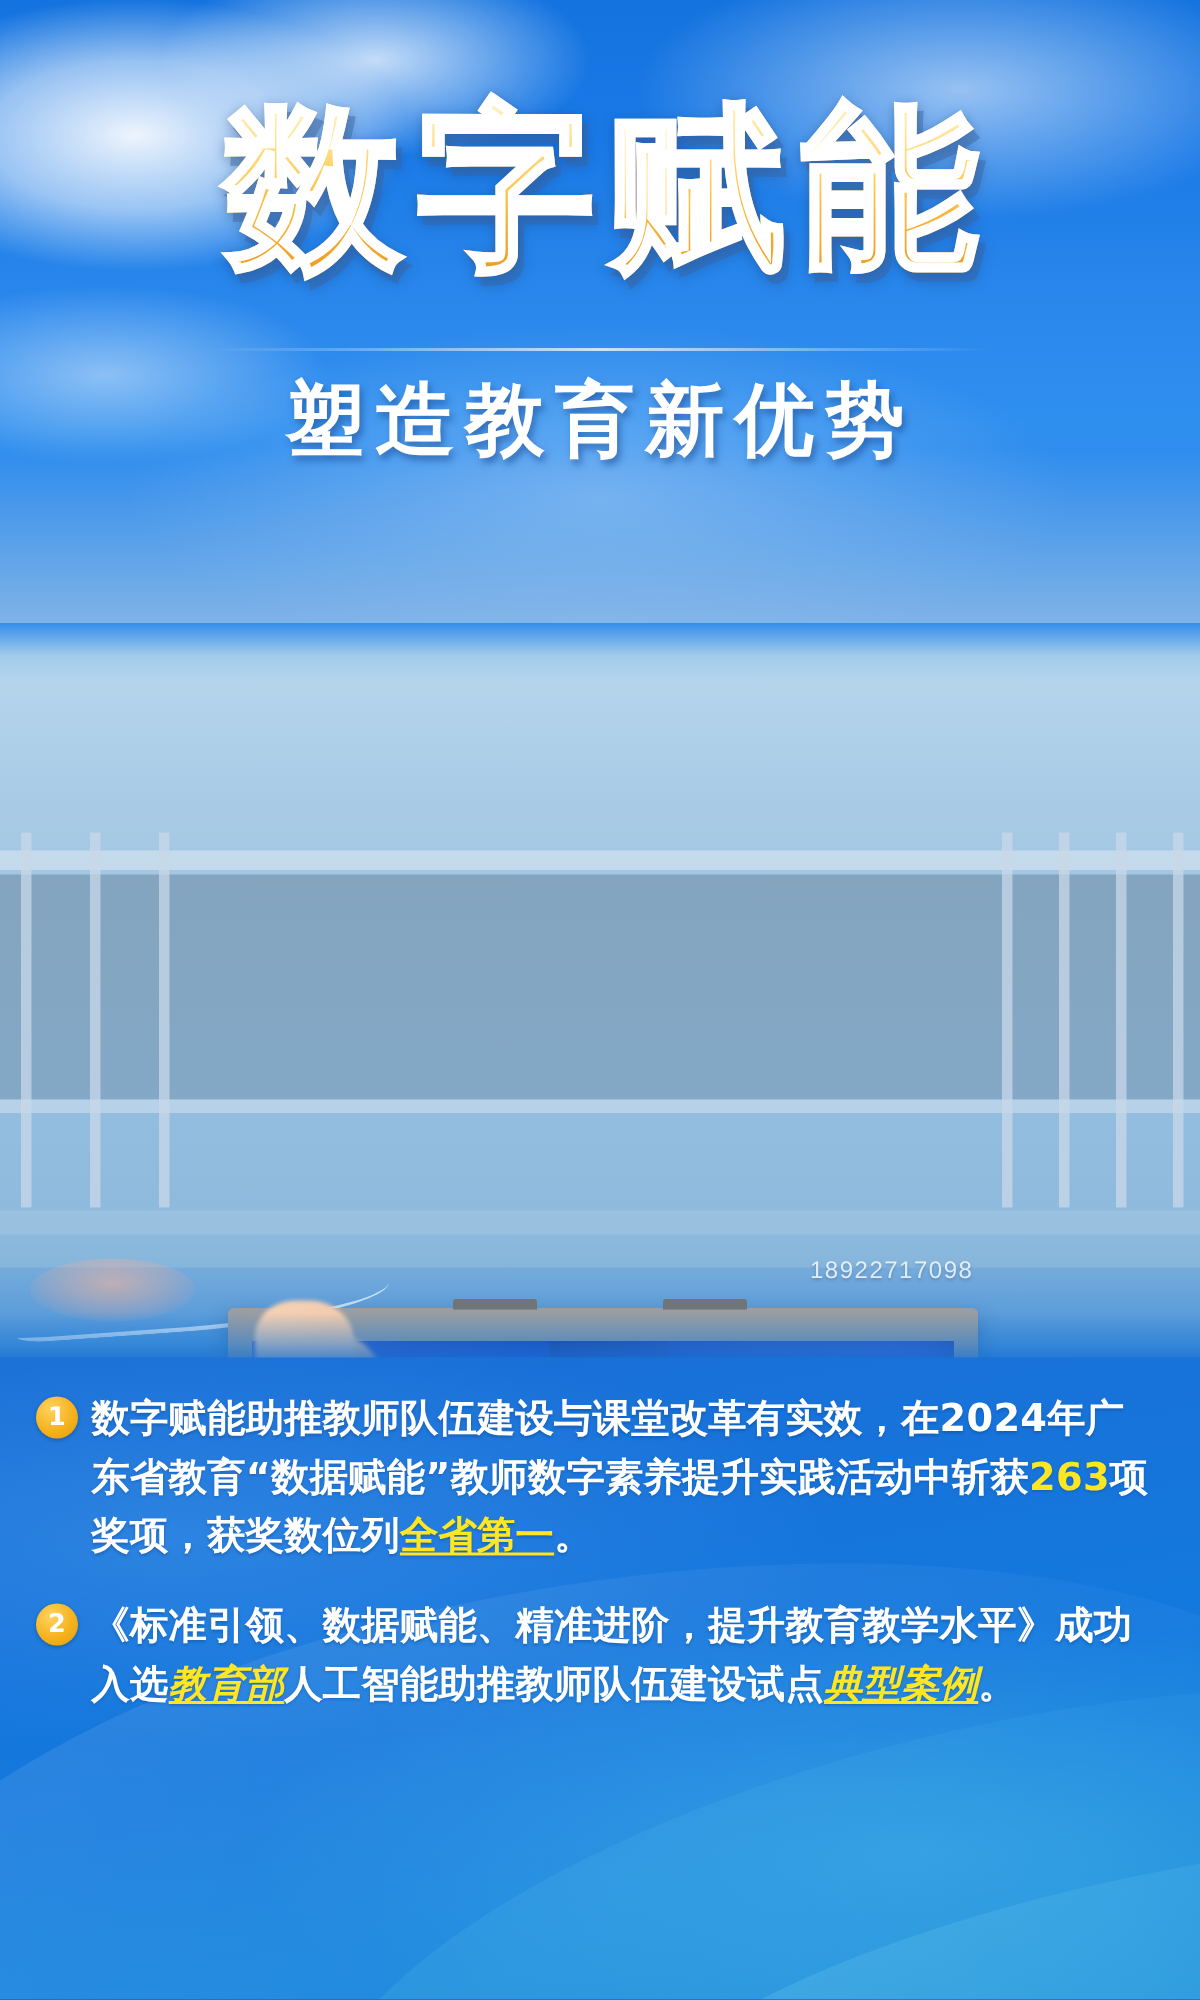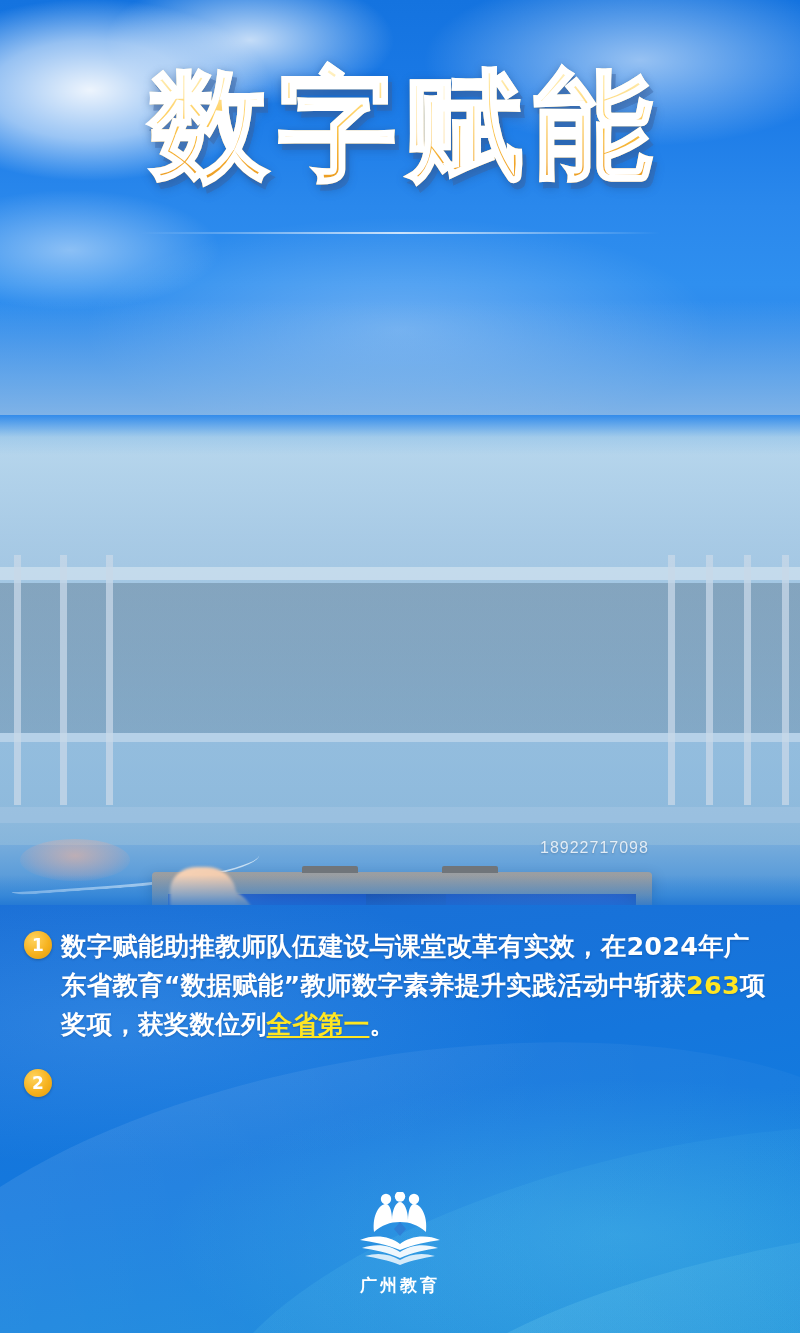--- a/index.html
+++ b/index.html
@@ -212,20 +212,21 @@
 
 <div class="poster">
 
   <div class="sky"></div>
   <div class="sky-haze"></div>
 
   <div class="title-wrap">
     <div class="main-title">数字赋能</div>
   </div>
   <div class="title-divider"></div>
+  <div class="subtitle">塑造教育新优势</div>
 
   <div class="photo">
     <div class="rail-glass"></div>
     <div class="rail-dark"></div>
     <div class="rail-bar rail-h1"></div>
     <div class="rail-bar rail-h2"></div>
     <div class="rail-bar rail-h3"></div>
     <div class="rail-bar rail-vert" style="left:668px"></div>
     <div class="rail-bar rail-vert" style="left:706px"></div>
     <div class="rail-bar rail-vert" style="left:744px"></div>
@@ -272,38 +273,19 @@
     <div class="sweep sweep2"></div>
     <div class="sweep sweep3"></div>
 
     <div class="points" id="points">
         <div class="point">
           <div class="bullet">1</div>
           <div class="ptext"><span>数字赋能助推教师队伍建设与课堂改革有实效，在2024年广东省教育“数据赋能”教师数字素养提升实践活动中斩获</span><span class="hl">263</span><span>项奖项，获奖数位列</span><span class="hl-u">全省第一</span><span>。</span></div>
         </div>
         <div class="point">
           <div class="bullet">2</div>
+          <div class="ptext"><span>《标准引领、数据赋能、精准进阶，提升教育教学水平》成功入选</span><span class="hl-ui">教育部</span><span>人工智能助推教师队伍建设试点</span><span class="hl-ui">典型案例</span><span>。</span></div>
         </div>
       </div>
 
-    <div class="logo">
-      <div class="logo-mark">
-        <svg viewBox="0 0 96 78" width="96" height="78">
-          <circle cx="34" cy="7" r="5.2" fill="#ffffff"></circle>
-          <circle cx="48" cy="4.5" r="5.2" fill="#ffffff"></circle>
-          <circle cx="62" cy="7" r="5.2" fill="#ffffff"></circle>
-          <path d="M22 40 C20 22, 28 12, 34 12 C38 12, 40 20, 40 28 C40 18, 44 10, 48 10
-                   C52 10, 56 18, 56 28 C56 20, 58 12, 62 12 C68 12, 76 22, 74 40
-                   C66 33, 58 30, 48 30 C38 30, 30 33, 22 40 Z" fill="#ffffff"></path>
-          <path d="M48 30 L54 37 L48 44 L42 37 Z" fill="#2f7fd6"></path>
-          <path d="M8 48 C22 42, 38 44, 48 52 C58 44, 74 42, 88 48
-                   C76 50, 62 52, 48 58 C34 52, 20 50, 8 48 Z" fill="#ffffff"></path>
-          <path d="M10 56 C24 51, 38 53, 48 60 C58 53, 72 51, 86 56
-                   C74 58, 61 60, 48 66 C35 60, 22 58, 10 56 Z" fill="#ffffff" opacity="0.92"></path>
-          <path d="M13 64 C26 60, 38 62, 48 68 C58 62, 70 60, 83 64
-                   C72 66, 60 68, 48 73 C36 68, 24 66, 13 64 Z" fill="#ffffff" opacity="0.8"></path>
-        </svg>
-      </div>
-      <div class="logo-text">广州教育</div>
-    </div>
   </div>
 
 </div>
 
 </body></html>

